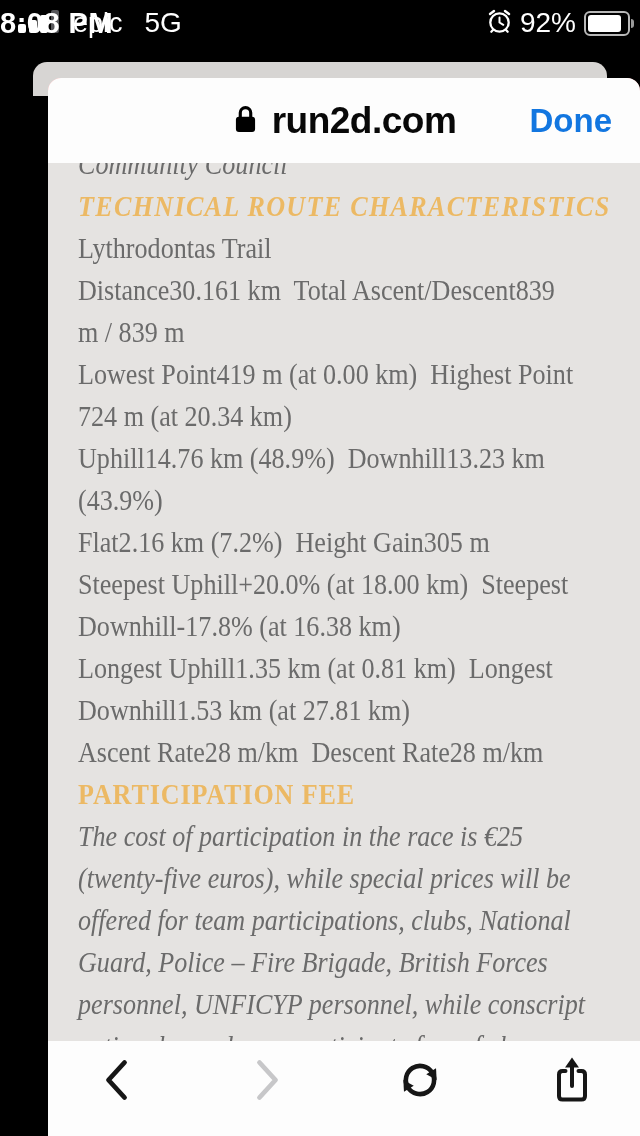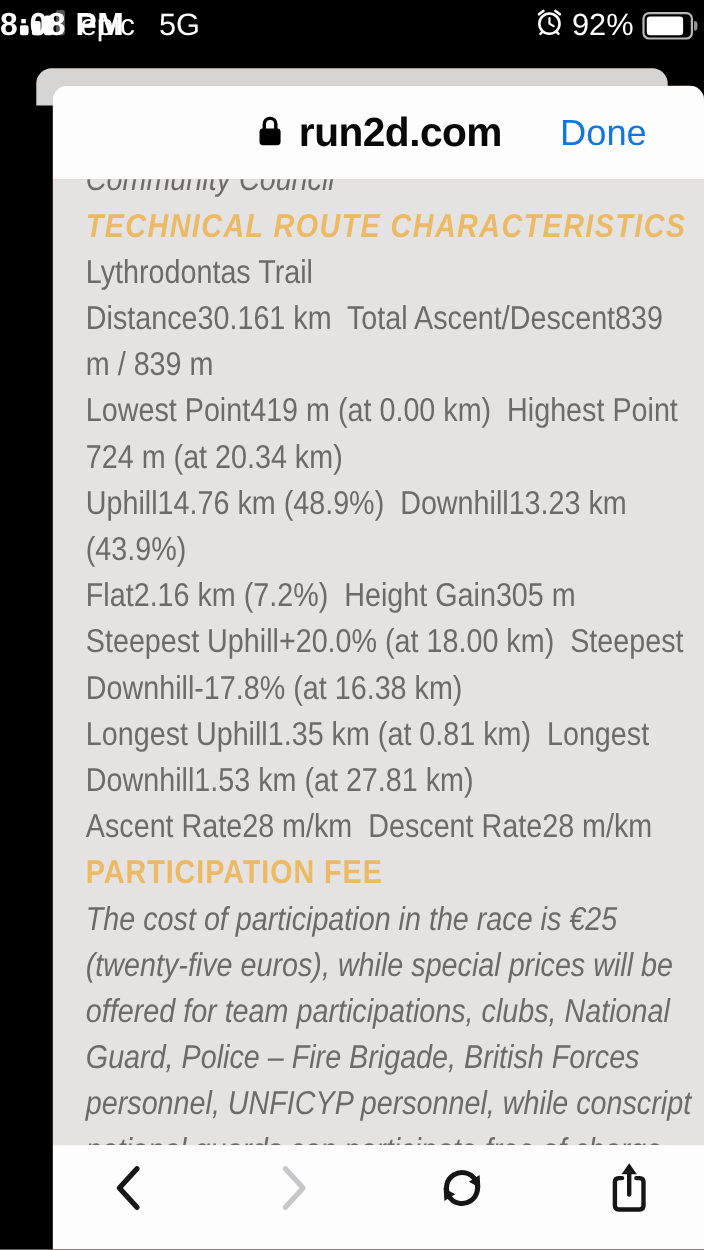--- a/index.html
+++ b/index.html
@@ -29,27 +29,27 @@
                    background:#d7d5d3; border-radius:14px 14px 0 0; }
 
   
   .sheet { position:absolute; top:78px; left:0; right:0; bottom:0; background:#fca5a5;
            border-radius:13px 13px 0 0; overflow:hidden;margin-left:48px; }
 
   .sheet-header { position:relative; height:85px; background:#fdfdfd; }
   .header-center { position:absolute; inset:0; display:flex; align-items:center;
                    justify-content:center; gap:13px; }
   .domain-text { font-size:37px; font-weight:bold; color:#080808; letter-spacing:-.5px; }
-  .done-button { position:absolute; right:52px; top:0; height:85px; display:flex; align-items:center;
-                 font-size:33px; font-weight:normal; color:#1276e0; background:none; border:none;
+  .done-button { position:absolute; right:28px; top:0; height:85px; display:flex; align-items:center;
+                 font-size:33px; font-weight:bold; color:#1276e0; background:none; border:none;
                  padding:0; font-family:inherit; }
 
   
   .web-content { position:absolute; top:85px; left:0; right:0; bottom:95px;
-                 background:#e5e3e1; overflow:hidden; }
+                 background:#e5e3e1; overflow:hidden;font-family:Liberation Serif, serif; }
   .content-lines { margin-left:30px; margin-top:-20px;
                    transform:scaleX(0.87); transform-origin:0 0; }
   .ln { font-size:30px; line-height:42px; color:#6b6b6b; white-space:pre; }
   .ln-italic { font-style:italic; }
   .ln-heading-italic { color:#ecb964; font-weight:bold; font-style:italic; letter-spacing:1.5px; }
   .ln-heading { color:#ecb964; font-weight:bold; letter-spacing:1px; }
 
   
   .toolbar { position:absolute; left:0; right:0; bottom:0; height:95px; background:#fdfdfd;
              box-sizing:border-box; padding:14px 42px 0; display:flex;

